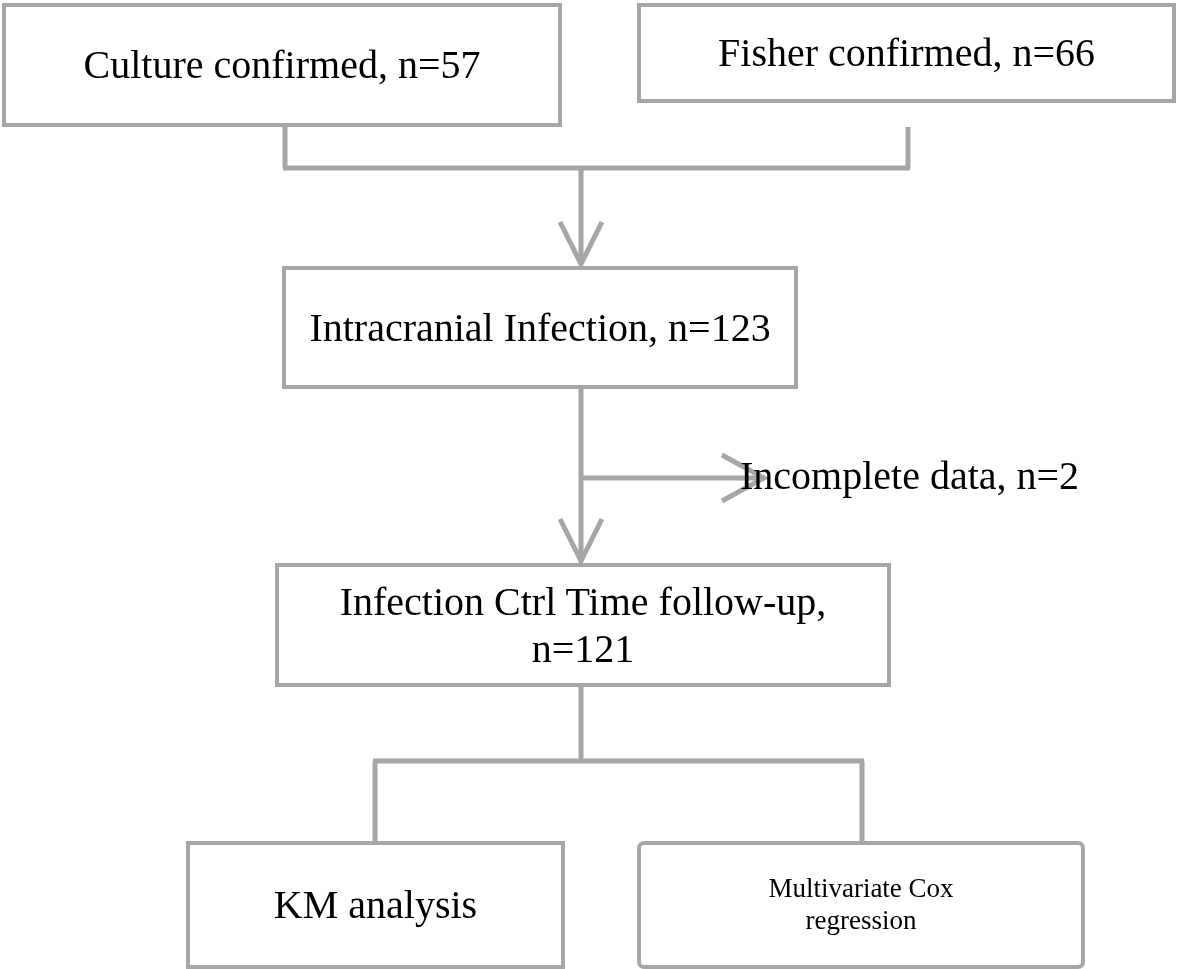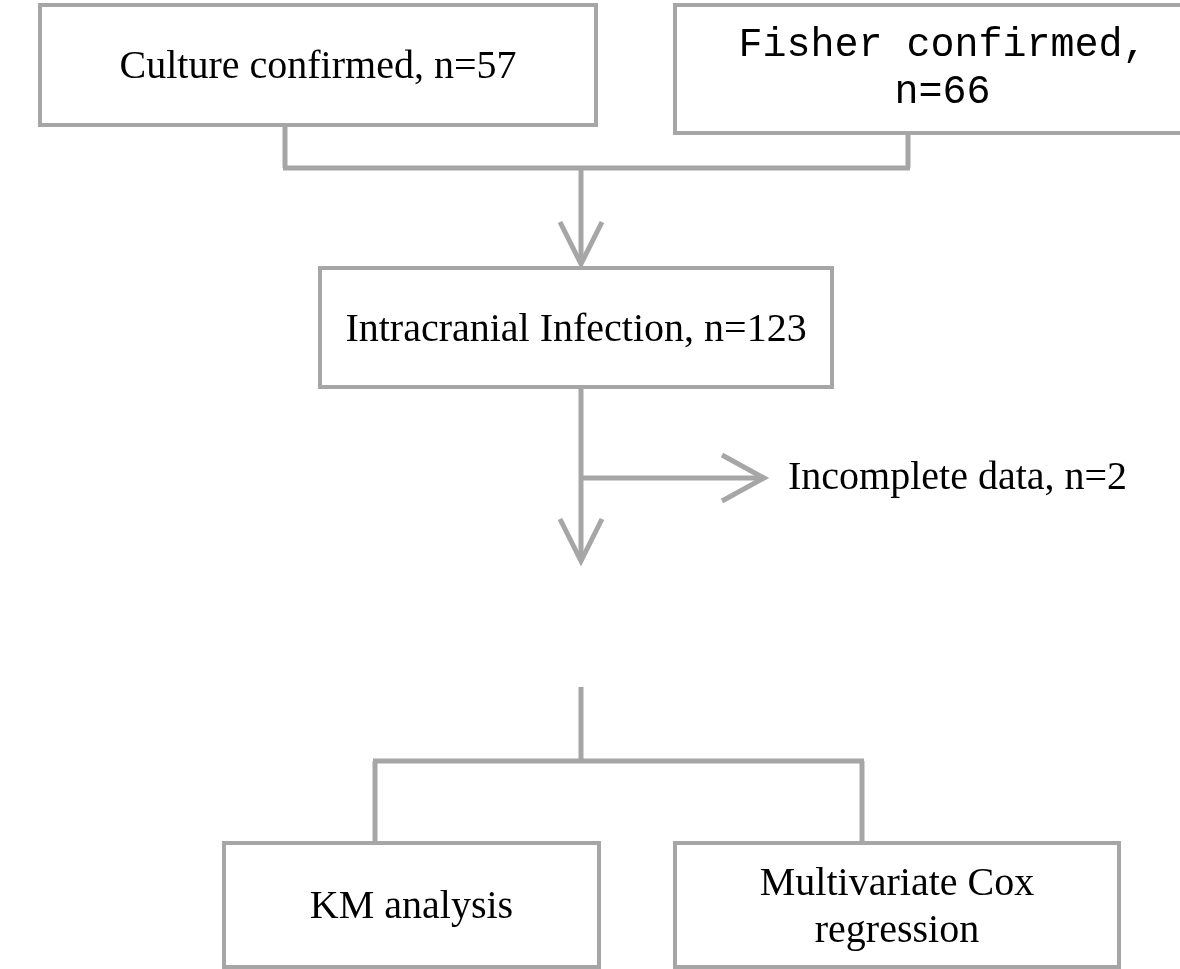--- a/index.html
+++ b/index.html
@@ -22,21 +22,20 @@
     box-sizing: border-box;
     border: 4px solid #a6a6a6;
     background: #ffffff;
     display: flex;
     align-items: center;
     justify-content: center;
     text-align: center;
     color: #000000;
     line-height: 1.18;
     padding: 16px 8px;
-    margin-left: 36px;
   }
   .node-label {
     display: block;
     width: 100%;
     white-space: pre-line;
   }
   .free-label {
     position: absolute;
     color: #000000;
     white-space: nowrap;
@@ -79,33 +78,37 @@
 
     <path d="M 375 761 L 375 841" fill="none" stroke="#a6a6a6" stroke-width="5"></path>
 
     <path d="M 862 761 L 862 841" fill="none" stroke="#a6a6a6" stroke-width="5"></path>
   </svg>
 
   <div class="node-box" style="left:2px; top:3px; width:560px; height:124px; font-size:40px;">
     <span class="node-label">Culture confirmed, n=57</span>
   </div>
 
-  <div class="node-box" style="left:637px; top:3px; width:539px; height:132px; font-size:40px;font-family:Liberation Mono, monospace;">
+  <div class="node-box" style="left:637px; top:3px; width:539px; height:100px; font-size:40px;">
     <span class="node-label">Fisher confirmed, n=66</span>
   </div>
 
   <div class="node-box" style="left:282px; top:266px; width:516px; height:123px; font-size:40px;">
     <span class="node-label">Intracranial Infection, n=123</span>
   </div>
 
+  <div class="node-box" style="left:275px; top:563px; width:616px; height:124px; font-size:40px;">
+    <span class="node-label">Infection Ctrl Time follow-up,
+n=121</span>
+  </div>
 
   <div class="node-box" style="left:186px; top:841px; width:379px; height:128px; font-size:40px;justify-content:flex-end;">
     <span class="node-label">KM analysis</span>
   </div>
 
-  <div class="node-box" style="left:637px; top:841px; width:448px; height:128px; font-size:40px;">
+  <div class="node-box" style="left:637px; top:841px; width:448px; height:128px; font-size:27px;border-radius:7px;">
     <span class="node-label">Multivariate Cox
 regression</span>
   </div>
 
-  <div class="free-label" style="left:788px; top:452px; font-size:40px;">Incomplete data, n=2</div>
+  <div class="free-label" style="left:740px; top:452px; font-size:40px;">Incomplete data, n=2</div>
 
 </div>
 
 </body></html>

